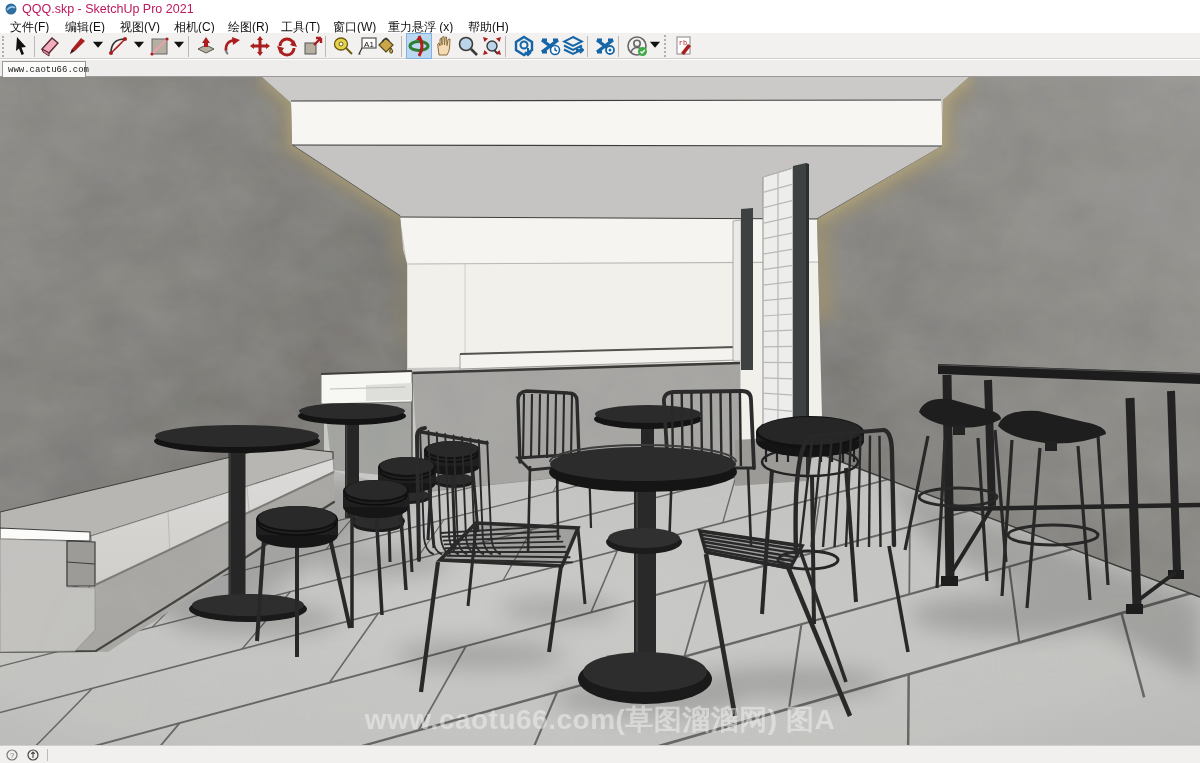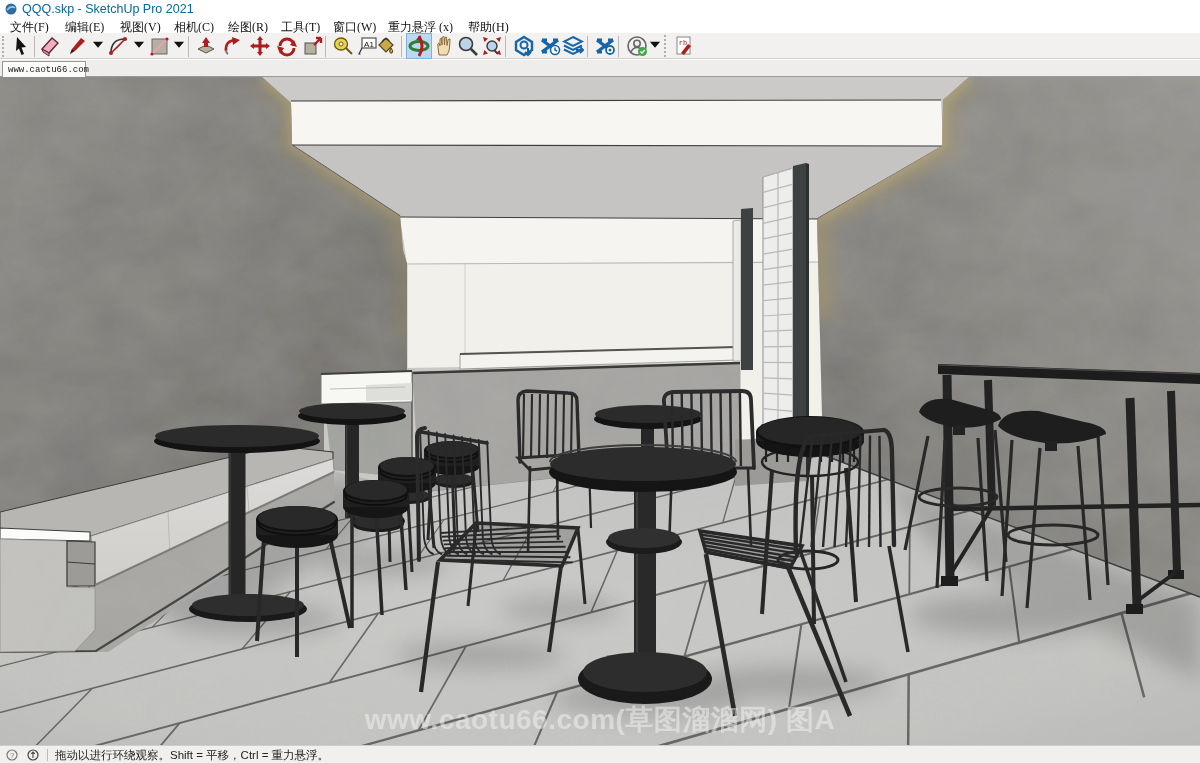--- a/index.html
+++ b/index.html
@@ -1,18 +1,18 @@
 <!DOCTYPE html>
 <html><head><meta charset="utf-8"><style>
 * { margin:0; padding:0; box-sizing:border-box; }
 body { width:1200px; height:763px; font-family:"Liberation Sans", sans-serif; background:#fff; overflow:hidden; position:relative; }
-.title { position:absolute; left:0; top:0; width:1200px; height:18px; background:#fff; font-size:12.5px; color:#0369a1; }
+.title { position:absolute; left:0; top:0; width:1200px; height:18px; background:#fff; font-size:12.5px; color:#be185d; }
 .title span { position:absolute; left:22px; top:2px; }
 .menu { position:absolute; left:0; top:18px; width:1200px; height:15px; background:#fff; font-size:12px; color:#111; }
-.menu span { position:absolute; top:1px;font-family:Liberation Serif, serif; }
+.menu span { position:absolute; top:1px; }
 .toolbar { position:absolute; left:0; top:33px; width:1200px; height:26px; background:#f2f1f0; border-bottom:1px solid #cfcecd; }
 .tabbar { position:absolute; left:0; top:60px; width:1200px; height:17px; background:#eeedec; border-bottom:1px solid #9a9998; }
 .tab { position:absolute; left:2px; top:1px; width:84px; height:28px; background:#fbfbfa; border:1px solid #9a9998; border-bottom:none; font-family:"Liberation Mono",monospace; font-size:9px; color:#222; padding:3px 0 0 5px; }
 .status { position:absolute; left:0; top:745px; width:1200px; height:18px; background:#f1f0ef; border-top:1px solid #cfcecd; font-size:11.5px; color:#222; }
 </style></head>
 <body>
 <div class="title">
  <svg style="position:absolute;left:5px;top:3px" width="12" height="12" viewBox="0 0 12 12">
       <circle cx="6" cy="6" r="5.5" fill="#2f6d9e"></circle>
       <path d="M2,7 Q6,2 10,5" stroke="#9fc8e8" stroke-width="1.5" fill="none"></path>
@@ -624,13 +624,12 @@
 <div class="status">
  <svg style="position:absolute;left:6px;top:3px" width="12" height="12" viewBox="0 0 12 12">
       <circle cx="6" cy="6" r="5" fill="none" stroke="#777" stroke-width="1.2"></circle>
       <text x="6" y="8.6" font-size="7.5" text-anchor="middle" fill="#777">?</text>
     </svg>
  <svg style="position:absolute;left:27px;top:3px" width="12" height="12" viewBox="0 0 12 12">
       <circle cx="6" cy="6" r="5" fill="none" stroke="#444" stroke-width="1.2"></circle>
       <path d="M6,3 L6,9 M4.2,4.8 L6,3 L7.8,4.8" stroke="#444" stroke-width="1.1" fill="none"></path>
     </svg>
  <div style="position:absolute;left:47px;top:3px;width:1px;height:12px;background:#bbb"></div>
- <span style="position:absolute;left:55px;top:2px">拖动以进行环绕观察。Shift = 平移，Ctrl = 重力悬浮。</span>
 </div>
 </body></html>

